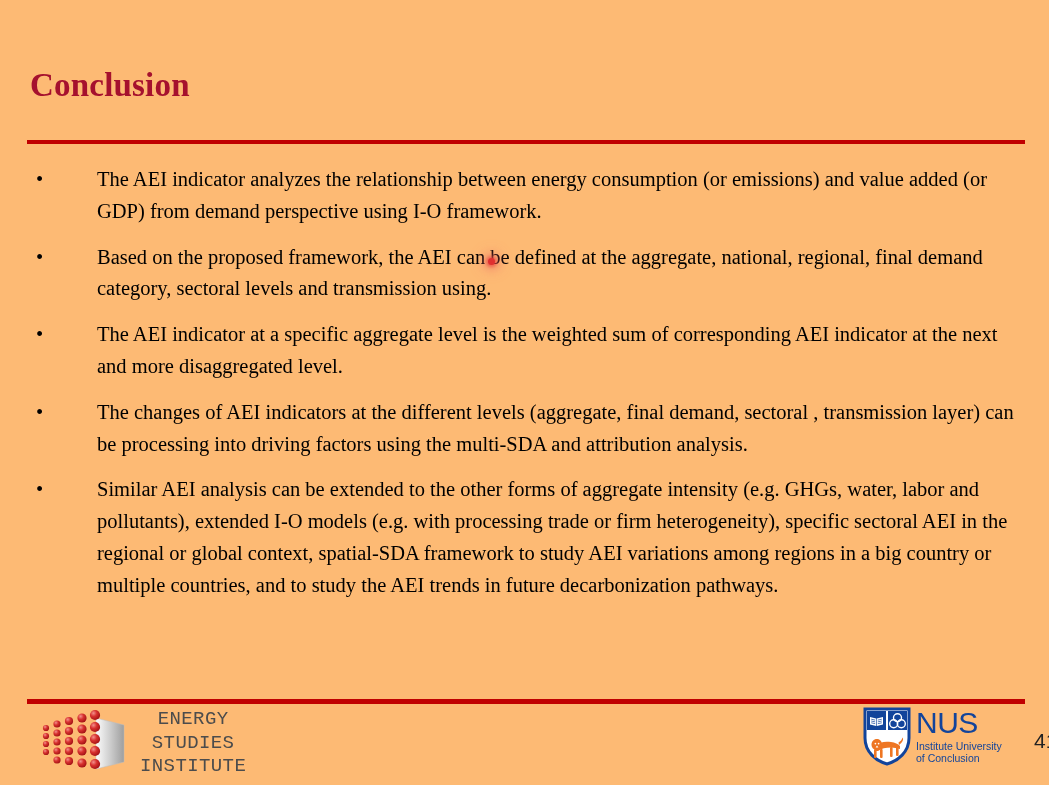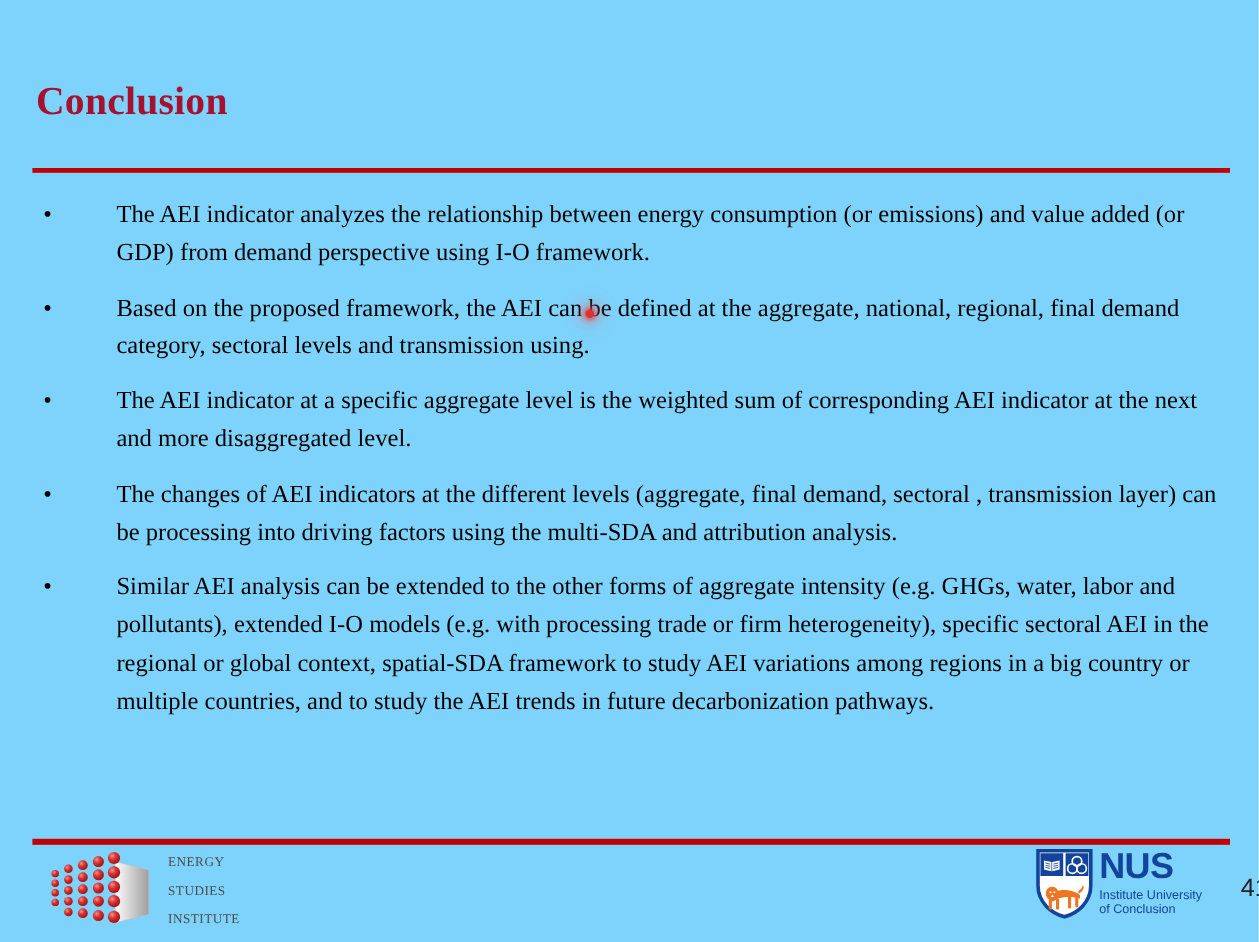--- a/index.html
+++ b/index.html
@@ -12,21 +12,21 @@
     height: 785px;
     position: relative;
     overflow: hidden;
     font-family: "Liberation Serif", "DejaVu Serif", serif;
     -webkit-font-smoothing: antialiased;
   }
 
   .slide {
     position: absolute;
     inset: 0;
-    background: #7dd3fc;
+    background: #fdba74;
   }
 
   
   .slide-title {
     position: absolute;
     left: 30px;
     top: 66px;
     font-family: "Liberation Serif", "DejaVu Serif", serif;
     font-weight: bold;
     font-size: 33px;
@@ -113,25 +113,26 @@
     position: absolute;
     left: 0;
     top: 2px;
     width: 92px;
     height: 70px;
   }
   .esi-wordmark {
     position: absolute;
     left: 100px;
     top: 0px;
-    font-family: Liberation Serif, serif;
+    font-family: Liberation Mono, monospace;
     color: #4C4C4C;
-    font-size: 16px;
+    font-size: 27px;
     line-height: 23.5px;
     letter-spacing: 0.4px;
+    text-align: center;
   }
   .esi-wordmark span {
     display: block;
     font-variant: small-caps;
     text-transform: lowercase;
   }
   .esi-wordmark span::first-letter { font-size: 1em; }
 
   
   .nus-logo {
@@ -149,21 +150,21 @@
     height: 60px;
   }
   .nus-text {
     position: absolute;
     left: 54px;
     top: 2px;
     width: 90px;
   }
   .nus-acronym {
     font-family: "Liberation Sans", "DejaVu Sans", sans-serif;
-    font-weight: bold;
+    font-weight: normal;
     font-size: 30px;
     line-height: 30px;
     letter-spacing: -0.5px;
     color: #12449B;
   }
   .nus-tagline {
     font-family: "Liberation Sans", "DejaVu Sans", sans-serif;
     font-size: 10.5px;
     line-height: 12px;
     color: #12449B;

